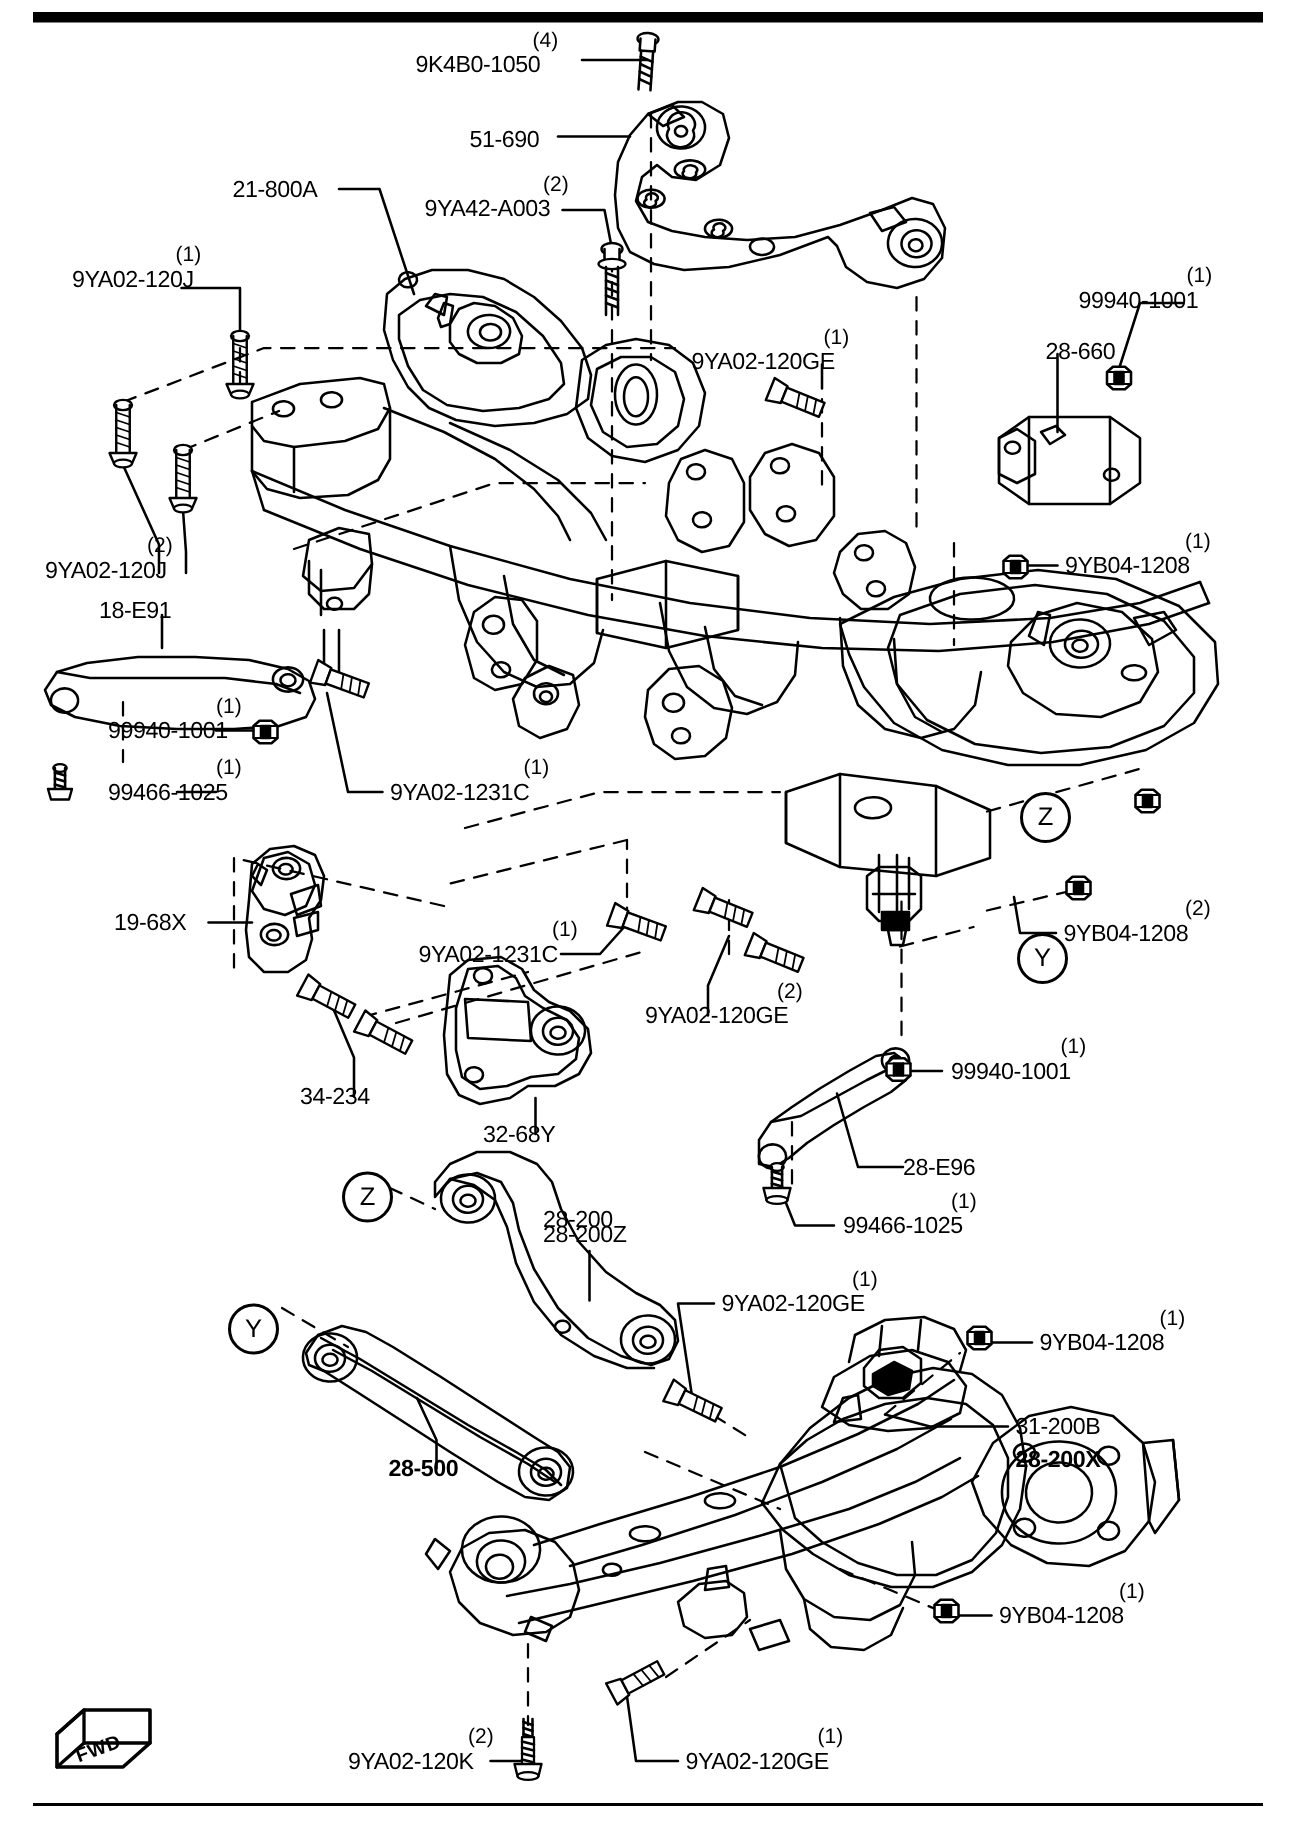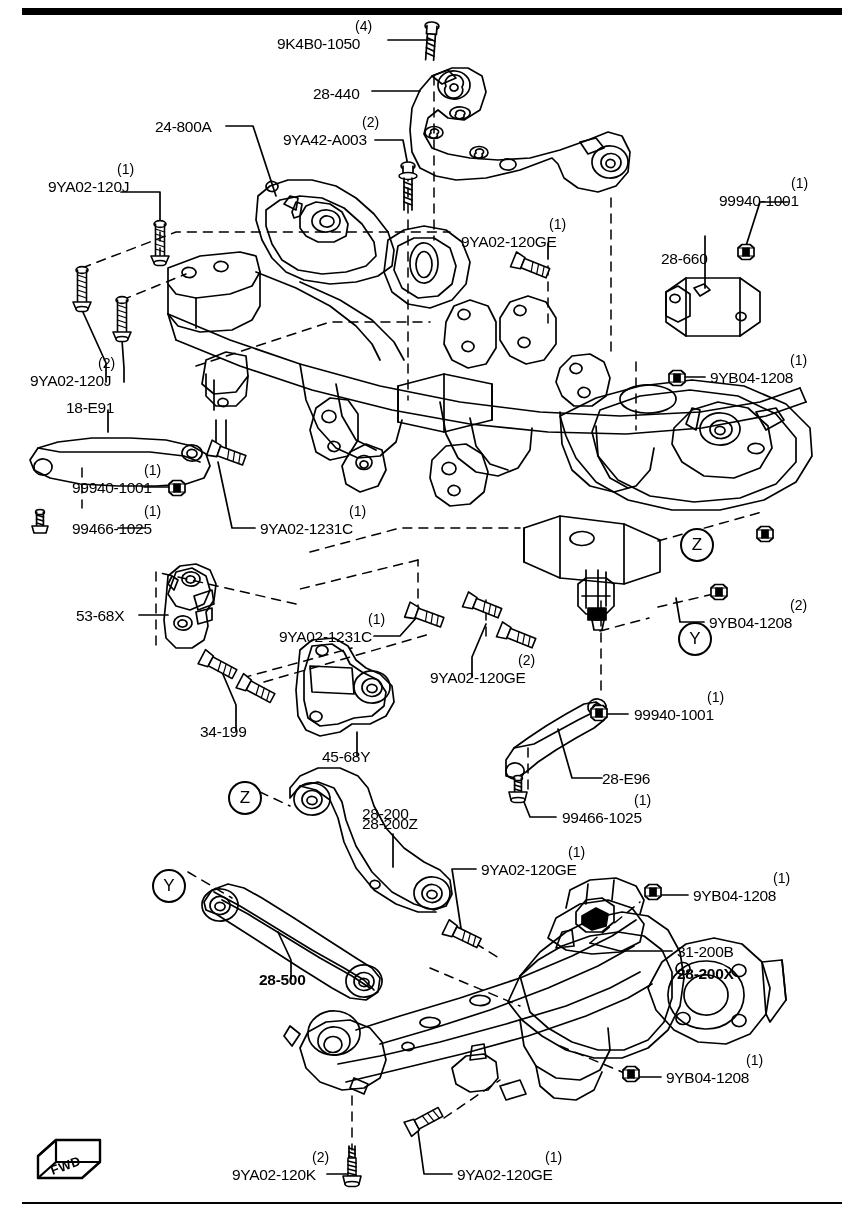--- a/index.html
+++ b/index.html
@@ -579,53 +579,53 @@
 
       <path d="M38,1178 L38,1156 L56,1140 L100,1140 L100,1162 L82,1178 Z" fill="#fff" stroke="#000" stroke-width="2.4"></path>
       <path d="M38,1156 L56,1140 M56,1140 L56,1162 L38,1178" stroke="#000" stroke-width="2.2"></path>
       <path d="M56,1162 L100,1162" stroke="#000" stroke-width="2.2"></path>
     </g>
   </svg>
 
   <div id="label-layer">
       <div class="lbl" style="left: 277px; top: 36px;">9K4B0-1050</div>
       <div class="qty" style="left: 355px; top: 18px;">(4)</div>
-      <div class="lbl" style="left: 313px; top: 86px;">28-440</div>
-      <div class="lbl" style="left: 155px; top: 119px;">24-800A</div>
+      <div class="lbl" style="left: 313px; top: 86px;">51-690</div>
+      <div class="lbl" style="left: 155px; top: 119px;">21-800A</div>
       <div class="lbl" style="left: 283px; top: 132px;">9YA42-A003</div>
       <div class="qty" style="left: 362px; top: 114px;">(2)</div>
       <div class="lbl" style="left: 48px; top: 179px;">9YA02-120J</div>
       <div class="qty" style="left: 117px; top: 161px;">(1)</div>
       <div class="lbl" style="left: 461px; top: 234px;">9YA02-120GE</div>
       <div class="qty" style="left: 549px; top: 216px;">(1)</div>
       <div class="lbl" style="left: 719px; top: 193px;">99940-1001</div>
       <div class="qty" style="left: 791px; top: 175px;">(1)</div>
-      <div class="lbl" style="left: 661px; top: 227px; margin-top: 24px;">28-660</div>
+      <div class="lbl" style="left: 697px; top: 227px;">28-660</div>
       <div class="lbl" style="left: 710px; top: 370px;">9YB04-1208</div>
       <div class="qty" style="left: 790px; top: 352px;">(1)</div>
       <div class="lbl" style="left: 30px; top: 373px;">9YA02-120J</div>
       <div class="qty" style="left: 98px; top: 355px;">(2)</div>
       <div class="lbl" style="left: 66px; top: 400px;">18-E91</div>
       <div class="lbl" style="left: 72px; top: 480px;">99940-1001</div>
       <div class="qty" style="left: 144px; top: 462px;">(1)</div>
       <div class="lbl" style="left: 72px; top: 521px;">99466-1025</div>
       <div class="qty" style="left: 144px; top: 503px;">(1)</div>
       <div class="lbl" style="left: 260px; top: 521px;">9YA02-1231C</div>
       <div class="qty" style="left: 349px; top: 503px;">(1)</div>
-      <div class="lbl" style="left: 76px; top: 608px;">53-68X</div>
+      <div class="lbl" style="left: 76px; top: 608px;">19-68X</div>
       <div class="lbl" style="left: 279px; top: 629px;">9YA02-1231C</div>
       <div class="qty" style="left: 368px; top: 611px;">(1)</div>
       <div class="lbl" style="left: 709px; top: 615px;">9YB04-1208</div>
       <div class="qty" style="left: 790px; top: 597px;">(2)</div>
       <div class="lbl" style="left: 430px; top: 670px;">9YA02-120GE</div>
       <div class="qty" style="left: 518px; top: 652px;">(2)</div>
-      <div class="lbl" style="left: 200px; top: 724px;">34-199</div>
+      <div class="lbl" style="left: 200px; top: 724px;">34-234</div>
       <div class="lbl" style="left: 634px; top: 707px;">99940-1001</div>
       <div class="qty" style="left: 707px; top: 689px;">(1)</div>
-      <div class="lbl" style="left: 322px; top: 749px;">45-68Y</div>
+      <div class="lbl" style="left: 322px; top: 749px;">32-68Y</div>
       <div class="lbl" style="left: 602px; top: 771px;">28-E96</div>
       <div class="lbl" style="left: 562px; top: 810px;">99466-1025</div>
       <div class="qty" style="left: 634px; top: 792px;">(1)</div>
       <div class="lbl" style="left: 362px; top: 806px;">28-200</div>
       <div class="lbl" style="left: 362px; top: 816px; text-align: right;">28-200Z</div>
       <div class="lbl" style="left: 481px; top: 862px;">9YA02-120GE</div>
       <div class="qty" style="left: 568px; top: 844px;">(1)</div>
       <div class="lbl" style="left: 693px; top: 888px;">9YB04-1208</div>
       <div class="qty" style="left: 773px; top: 870px;">(1)</div>
       <div class="lbl" style="left: 677px; top: 944px;">31-200B</div>

